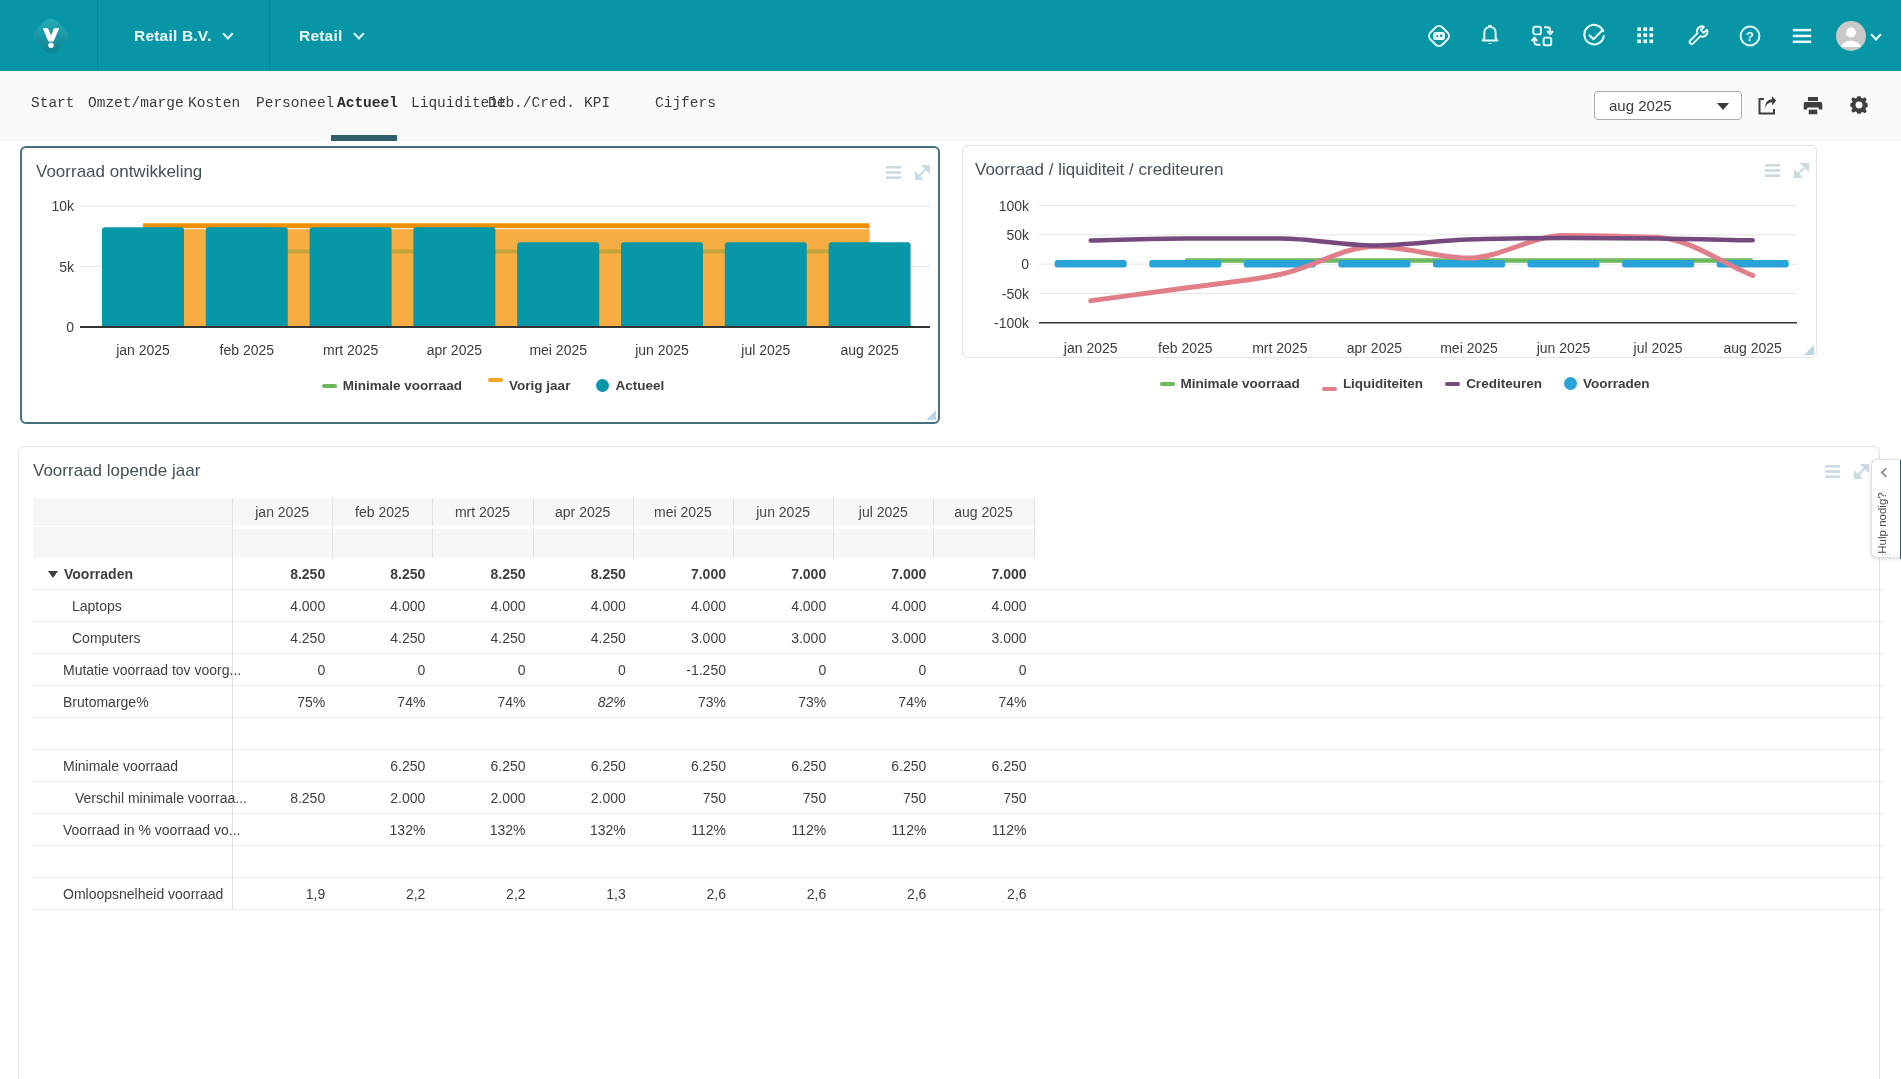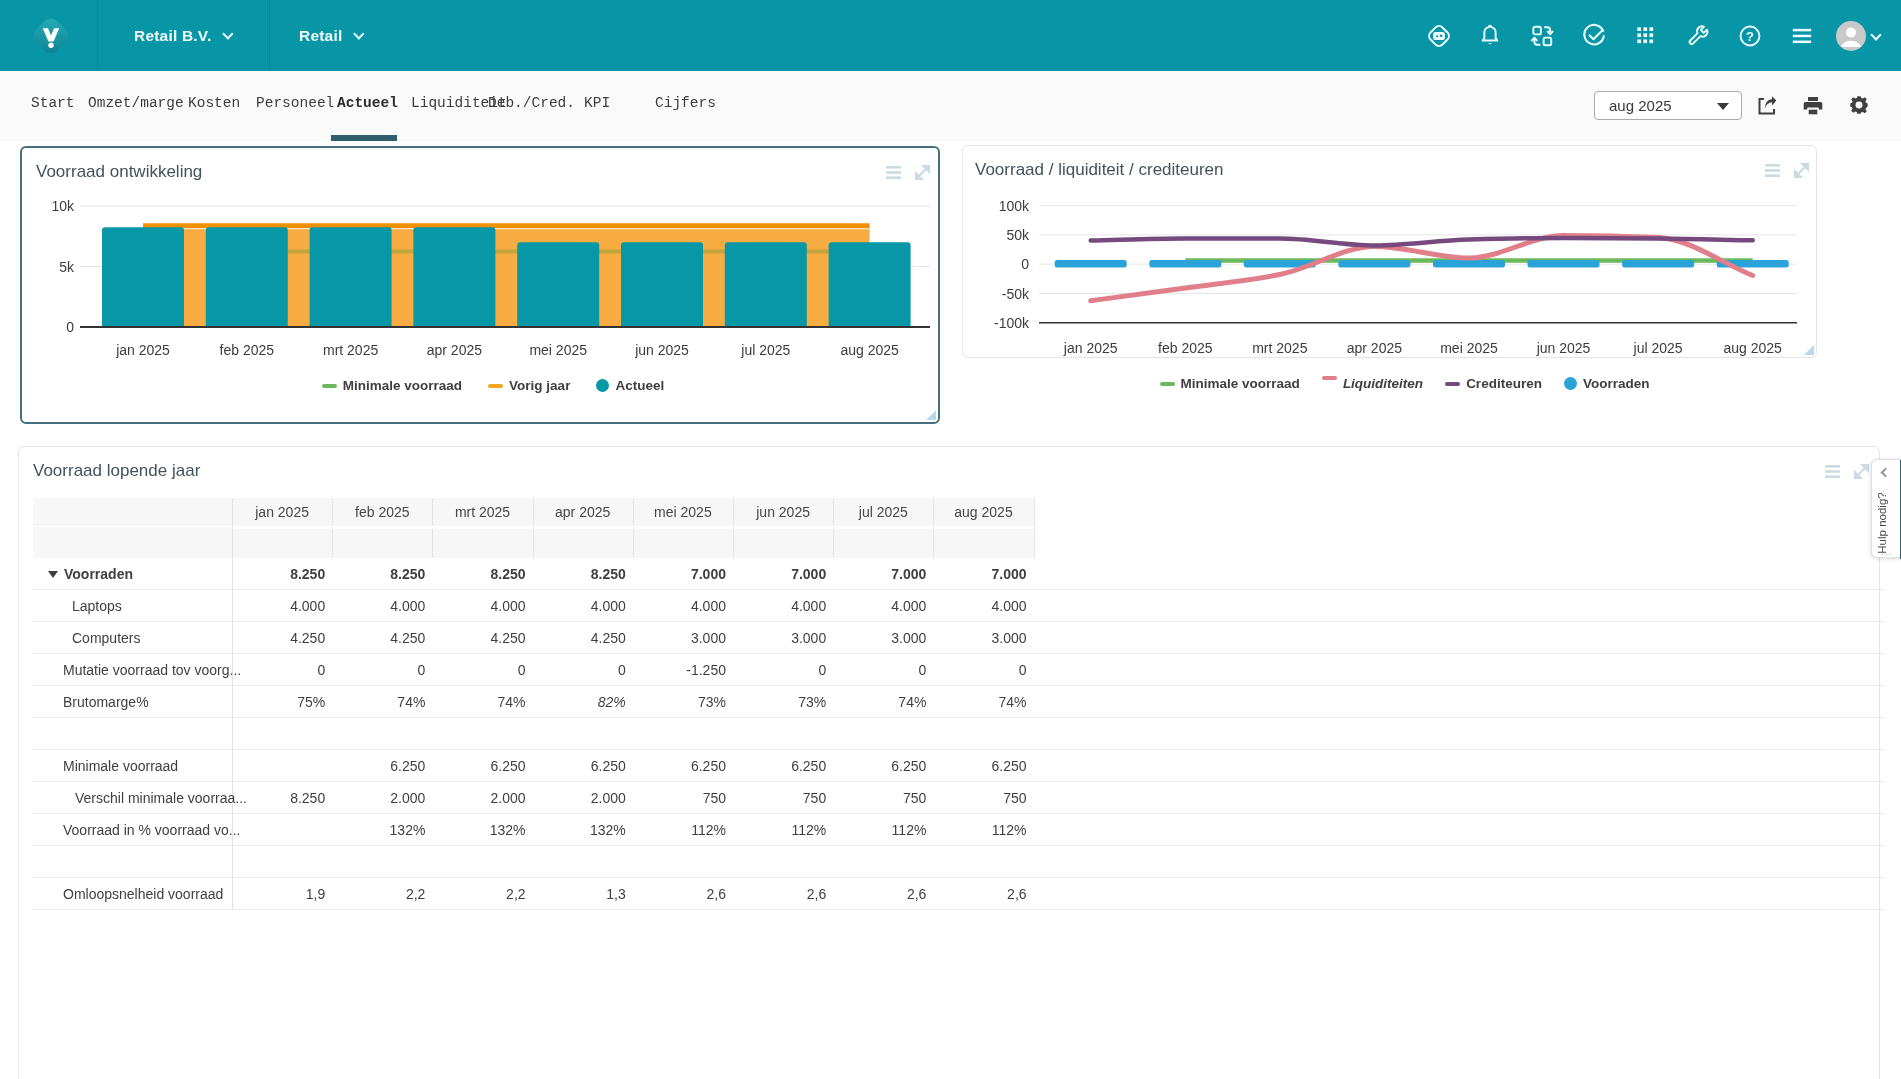--- a/index.html
+++ b/index.html
@@ -166,21 +166,21 @@
 <text x="224.8" y="207" text-anchor="middle" font-size="14" fill="#3c3c3c">feb 2025</text>
 <text x="328.6" y="207" text-anchor="middle" font-size="14" fill="#3c3c3c">mrt 2025</text>
 <text x="432.4" y="207" text-anchor="middle" font-size="14" fill="#3c3c3c">apr 2025</text>
 <text x="536.2" y="207" text-anchor="middle" font-size="14" fill="#3c3c3c">mei 2025</text>
 <text x="640.0" y="207" text-anchor="middle" font-size="14" fill="#3c3c3c">jun 2025</text>
 <text x="743.8" y="207" text-anchor="middle" font-size="14" fill="#3c3c3c">jul 2025</text>
 <text x="847.6" y="207" text-anchor="middle" font-size="14" fill="#3c3c3c">aug 2025</text>
 </svg>
 <div style="position:absolute; left:0; top:230px; width:918px; padding-left:24px; display:flex; justify-content:center; align-items:center; gap:26px; font-size:13.5px; font-weight:700; color:#3f3f3f;">
 <span style="display:flex;align-items:center;"><span style="width:15px;height:4px;background:#6cb85c;border-radius:2px;margin-right:6px;"></span>Minimale voorraad</span>
-<span style="display:flex;align-items:center;"><span style="width:15px;height:4px;background:#f5a623;border-radius:2px;margin-right:6px;"></span>Vorig jaar</span>
+<span style="display:flex;align-items:flex-start;"><span style="width:15px;height:4px;background:#f5a623;border-radius:2px;margin-right:6px;"></span>Vorig jaar</span>
 <span style="display:flex;align-items:center;"><span style="width:13px;height:13px;background:#0897a7;border-radius:50%;margin-right:6px;"></span>Actueel</span>
 </div>
 <svg style="position:absolute;left:864px;top:16px;" width="46" height="18" viewBox="0 0 46 18">
       <rect x="0" y="2" width="15" height="2.6" fill="#ccdbe2"></rect>
       <rect x="0" y="7.2" width="15" height="2.6" fill="#ccdbe2"></rect>
       <rect x="0" y="12.4" width="15" height="2.6" fill="#ccdbe2"></rect>
       <g stroke="#ccdbe2" stroke-width="2.2" fill="#ccdbe2">
         <line x1="31" y1="14" x2="42" y2="3"></line>
         <path d="M37.5 2 L43 2 L43 7.5 Z"></path>
         <path d="M30 9.5 L30 15 L35.5 15 Z"></path>
@@ -217,21 +217,21 @@
 <text x="222.3" y="207" text-anchor="middle" font-size="14" fill="#3c3c3c">feb 2025</text>
 <text x="316.8" y="207" text-anchor="middle" font-size="14" fill="#3c3c3c">mrt 2025</text>
 <text x="411.4" y="207" text-anchor="middle" font-size="14" fill="#3c3c3c">apr 2025</text>
 <text x="506.0" y="207" text-anchor="middle" font-size="14" fill="#3c3c3c">mei 2025</text>
 <text x="600.5" y="207" text-anchor="middle" font-size="14" fill="#3c3c3c">jun 2025</text>
 <text x="695.1" y="207" text-anchor="middle" font-size="14" fill="#3c3c3c">jul 2025</text>
 <text x="789.7" y="207" text-anchor="middle" font-size="14" fill="#3c3c3c">aug 2025</text>
 </svg>
 <div style="position:absolute; left:0; top:230px; width:853px; padding-left:30px; display:flex; justify-content:center; align-items:center; gap:22px; font-size:13.5px; font-weight:700; color:#3f3f3f;">
 <span style="display:flex;align-items:center;"><span style="width:15px;height:4px;background:#6cb85c;border-radius:2px;margin-right:6px;"></span>Minimale voorraad</span>
-<span style="display:flex;align-items:flex-start;font-style:italic;"><span style="width:15px;height:4px;background:#e07f8a;border-radius:2px;margin-right:6px;"></span>Liquiditeiten</span>
+<span style="display:flex;align-items:flex-end;"><span style="width:15px;height:4px;background:#e07f8a;border-radius:2px;margin-right:6px;"></span>Liquiditeiten</span>
 <span style="display:flex;align-items:center;"><span style="width:15px;height:4px;background:#764a7e;border-radius:2px;margin-right:6px;"></span>Crediteuren</span>
 <span style="display:flex;align-items:center;"><span style="width:13px;height:13px;background:#2aa3d8;border-radius:50%;margin-right:6px;"></span>Voorraden</span>
 </div>
 <svg style="position:absolute;left:802px;top:16px;" width="46" height="18" viewBox="0 0 46 18">
       <rect x="0" y="2" width="15" height="2.6" fill="#ccdbe2"></rect>
       <rect x="0" y="7.2" width="15" height="2.6" fill="#ccdbe2"></rect>
       <rect x="0" y="12.4" width="15" height="2.6" fill="#ccdbe2"></rect>
       <g stroke="#ccdbe2" stroke-width="2.2" fill="#ccdbe2">
         <line x1="31" y1="14" x2="42" y2="3"></line>
         <path d="M37.5 2 L43 2 L43 7.5 Z"></path>

